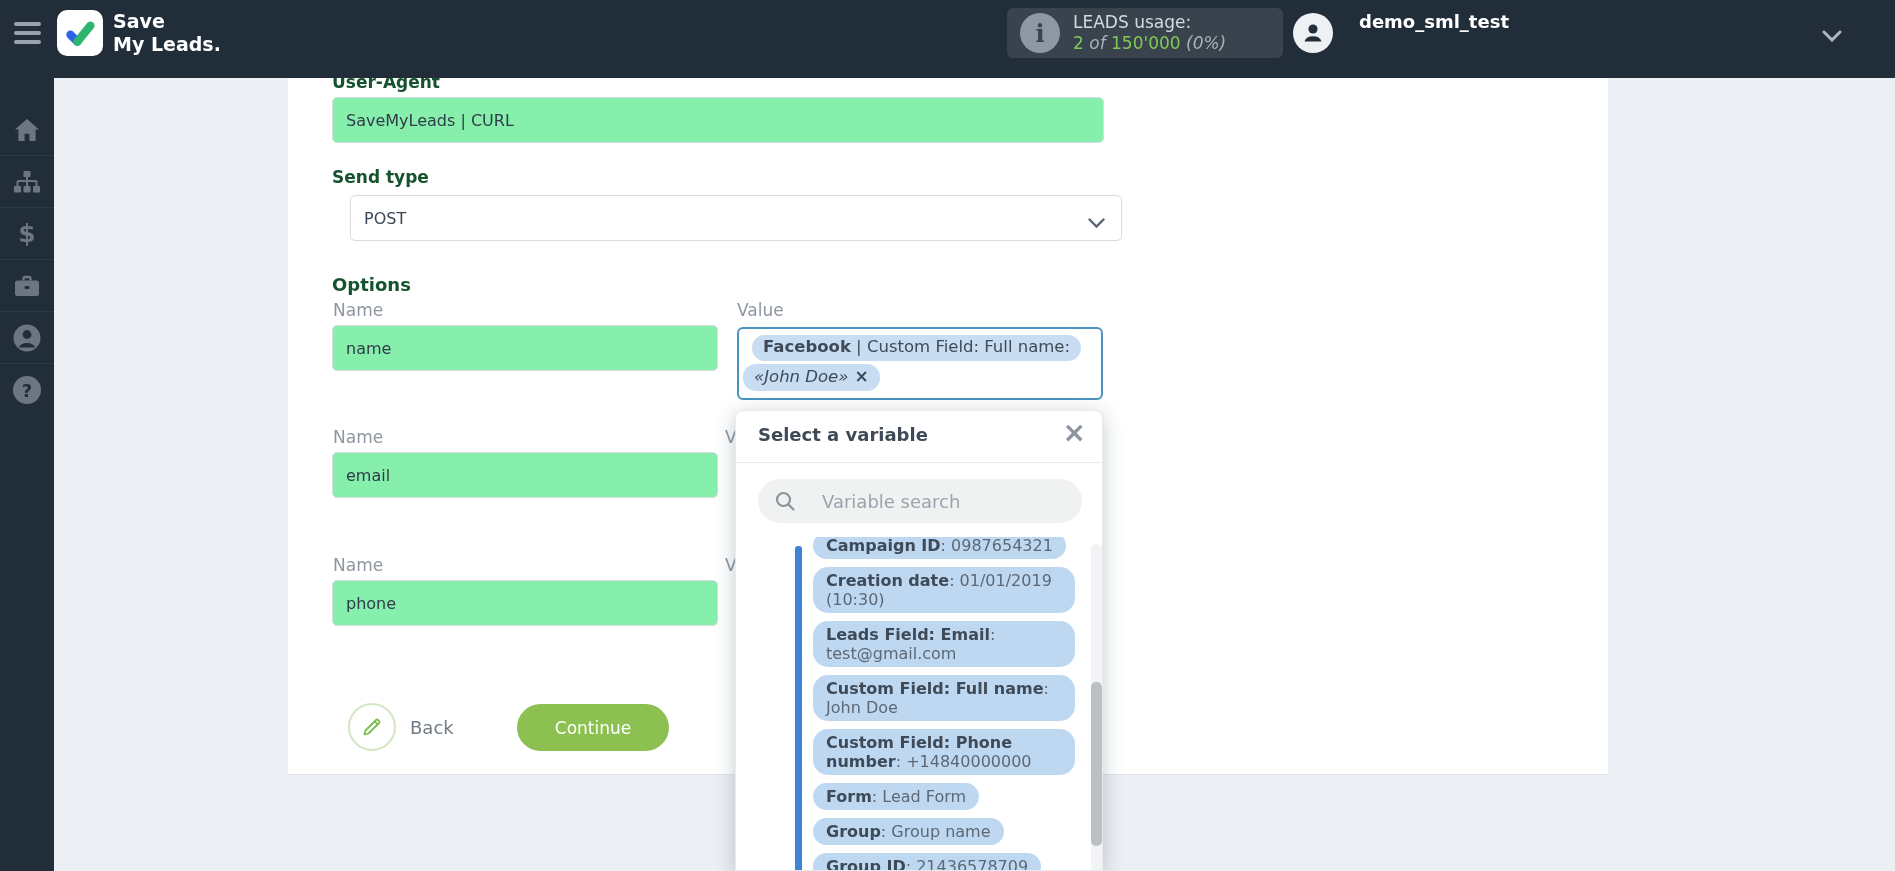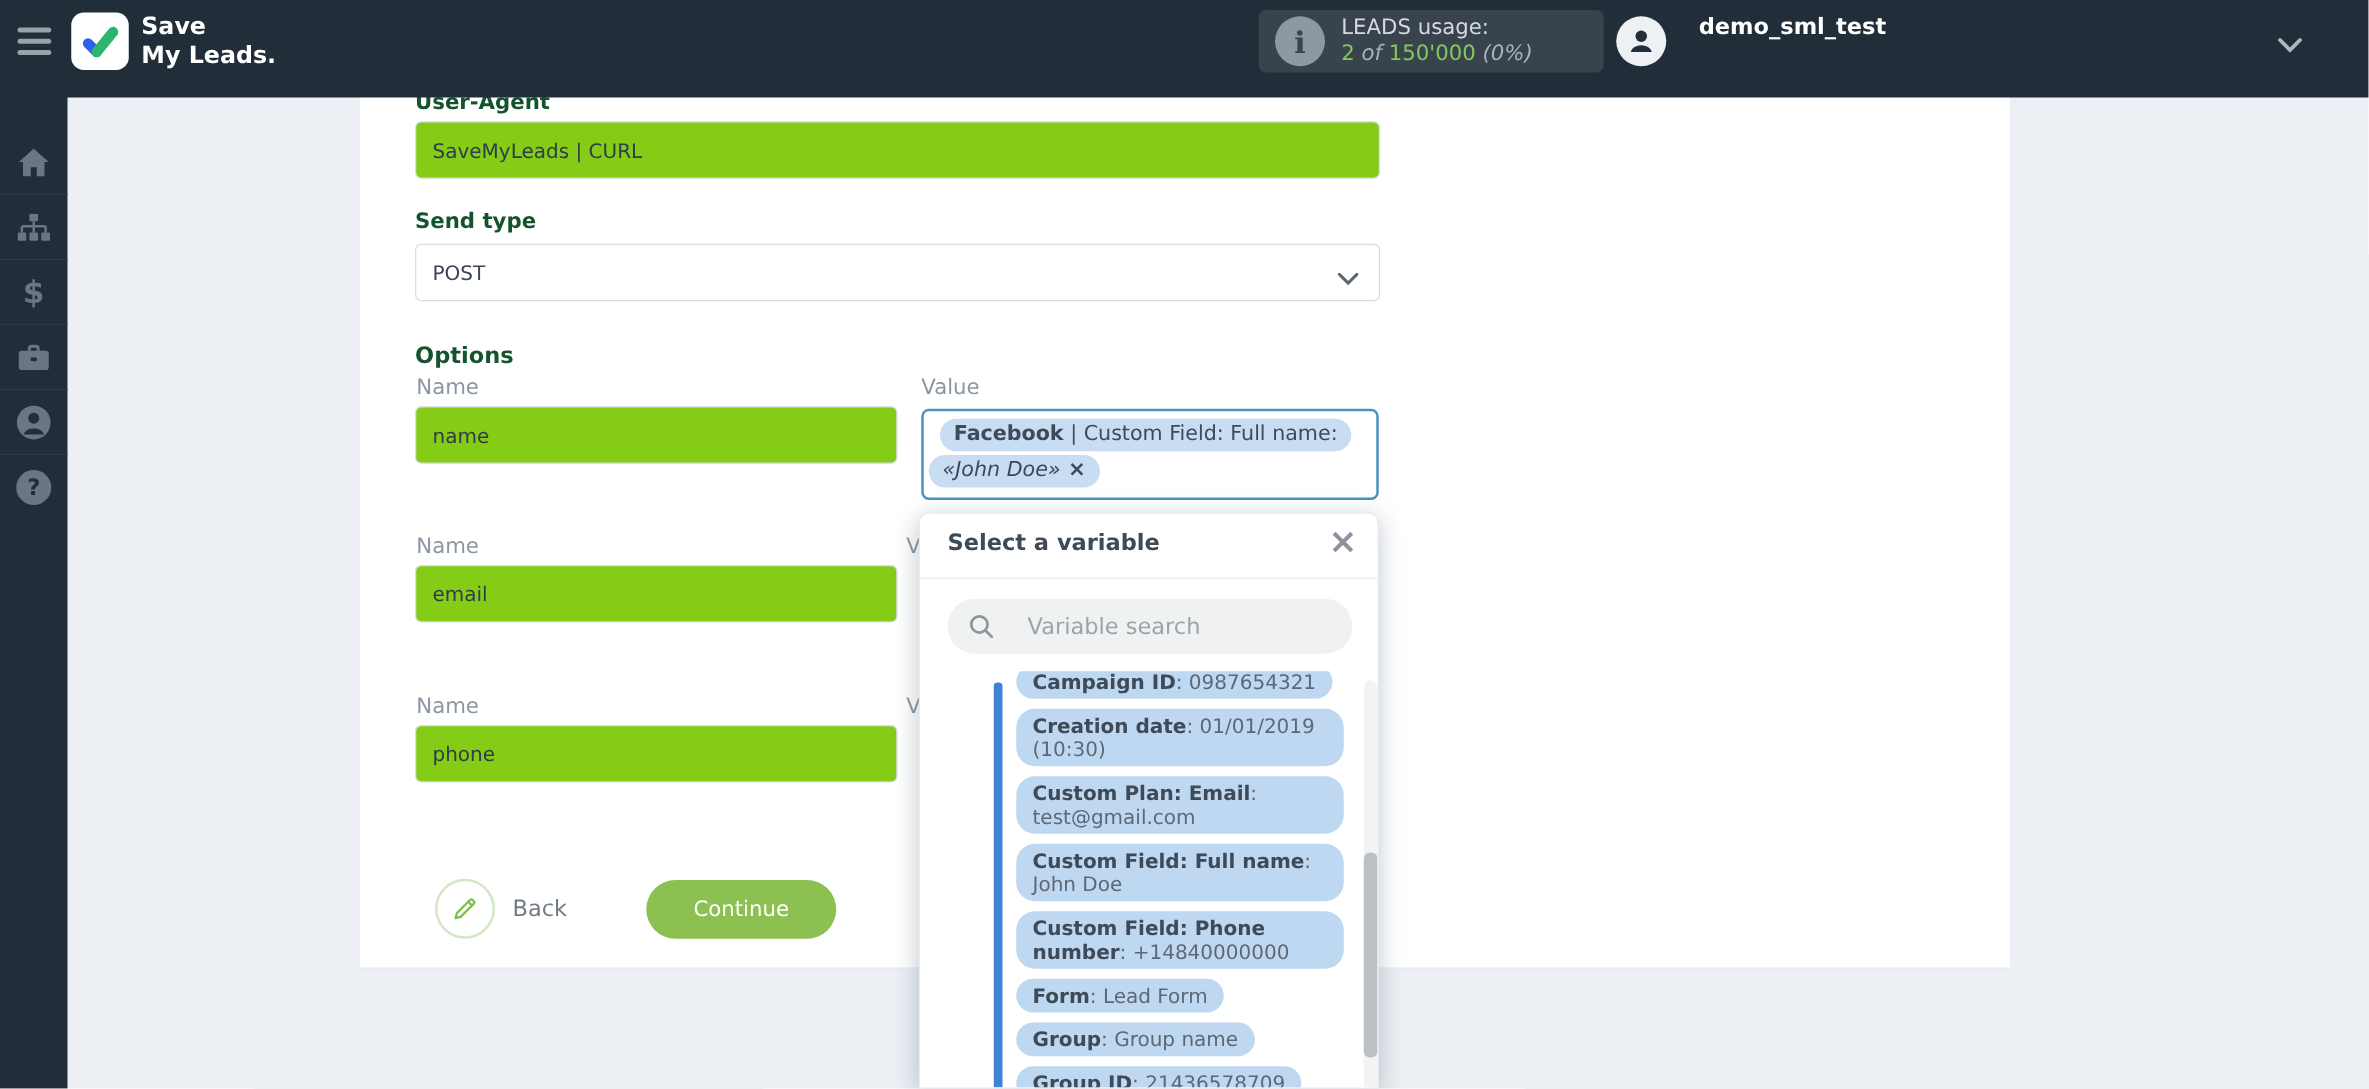--- a/index.html
+++ b/index.html
@@ -30,22 +30,22 @@
   .side-items { margin-top:38px; }
   .side-item { height:52px; display:flex; align-items:center; justify-content:center; border-bottom:1px solid #2d3947; cursor:pointer; }
   .side-item:last-child { border-bottom:none; }
   .dollar-glyph { color:#6b7682; font-size:25px; font-weight:bold; }
   .circle-glyph { width:28px; height:28px; border-radius:50%; background:#6b7682; color:#222d3a; font-weight:bold; font-size:18px; display:flex; align-items:center; justify-content:center; }
 
   
   .card { position:absolute; left:288px; top:66px; width:1320px; height:709px; background:#fff; border-bottom:1px solid #e1e6ec; z-index:1; }
   .fld-label { position:absolute; font-size:17px; font-weight:bold; color:#14532d; }
   .sub-label { position:absolute; font-size:17px; color:#8d97a2; }
-  .text-input { position:absolute; border:1px solid #d8dde3; border-radius:5px; background:#84cc16; font-family:inherit; font-size:16px; color:#2f3c49; padding-left:13px; outline:none; }
-  .select-box { position:absolute; left:44px; top:129px; width:772px; height:46px; border:1px solid #d8dde3; border-radius:5px; background:#fff; display:flex; align-items:center; padding-left:13px; font-size:16px; color:#3a4654; cursor:pointer; }
+  .text-input { position:absolute; border:1px solid #d8dde3; border-radius:5px; background:#86efac; font-family:inherit; font-size:16px; color:#2f3c49; padding-left:13px; outline:none; }
+  .select-box { position:absolute; left:62px; top:129px; width:772px; height:46px; border:1px solid #d8dde3; border-radius:5px; background:#fff; display:flex; align-items:center; padding-left:13px; font-size:16px; color:#3a4654; cursor:pointer; }
   .select-box .chev { position:absolute; right:16px; top:18px; }
 
   .value-field { position:absolute; left:449px; top:261px; width:366px; height:73px; border:2px solid #4a94c0; border-radius:6px; background:#fff; padding:6px 0 0 4px; cursor:text; }
   .tag-line { display:block; line-height:20px; }
   .tag-seg { display:inline-block; background:#c8dcf2; border-radius:13px; font-size:16.5px; color:#3e4a57; padding:2px 11px 4px; }
   .tag-seg.first { margin-left:9px; }
   .tag-seg.second { margin-top:3px; font-style:italic; }
   .tag-remove { font-style:normal; font-weight:bold; font-size:17px; margin-left:6px; cursor:pointer; }
 
   .peek-label { position:absolute; font-size:17px; color:#8d97a2; z-index:2; }
@@ -217,21 +217,21 @@
         <path d="M13.6 13.6 L18.5 18.5"></path>
       </svg>
       <input placeholder="Variable search" style="">
     </div>
 
     <div class="dd-list">
       <div class="group-bar"></div>
       <div class="pills">
         <div class="pill"><b>Campaign ID</b><span class="pv">0987654321</span></div>
         <div class="pill"><b>Creation date</b><span class="pv">01/01/2019 (10:30)</span></div>
-        <div class="pill"><b>Custom Plan: Email</b><span class="pv">test@gmail.com</span></div>
+        <div class="pill"><b>Leads Field: Email</b><span class="pv">test@gmail.com</span></div>
         <div class="pill"><b>Custom Field: Full name</b><span class="pv">John Doe</span></div>
         <div class="pill"><b>Custom Field: Phone number</b><span class="pv">+14840000000</span></div>
         <div class="pill"><b>Form</b><span class="pv">Lead Form</span></div>
         <div class="pill"><b>Group</b><span class="pv">Group name</span></div>
         <div class="pill"><b>Group ID</b><span class="pv">21436578709</span></div>
       </div>
     </div>
 
     <div class="dd-scrollbar">
       <div class="dd-thumb"></div>

